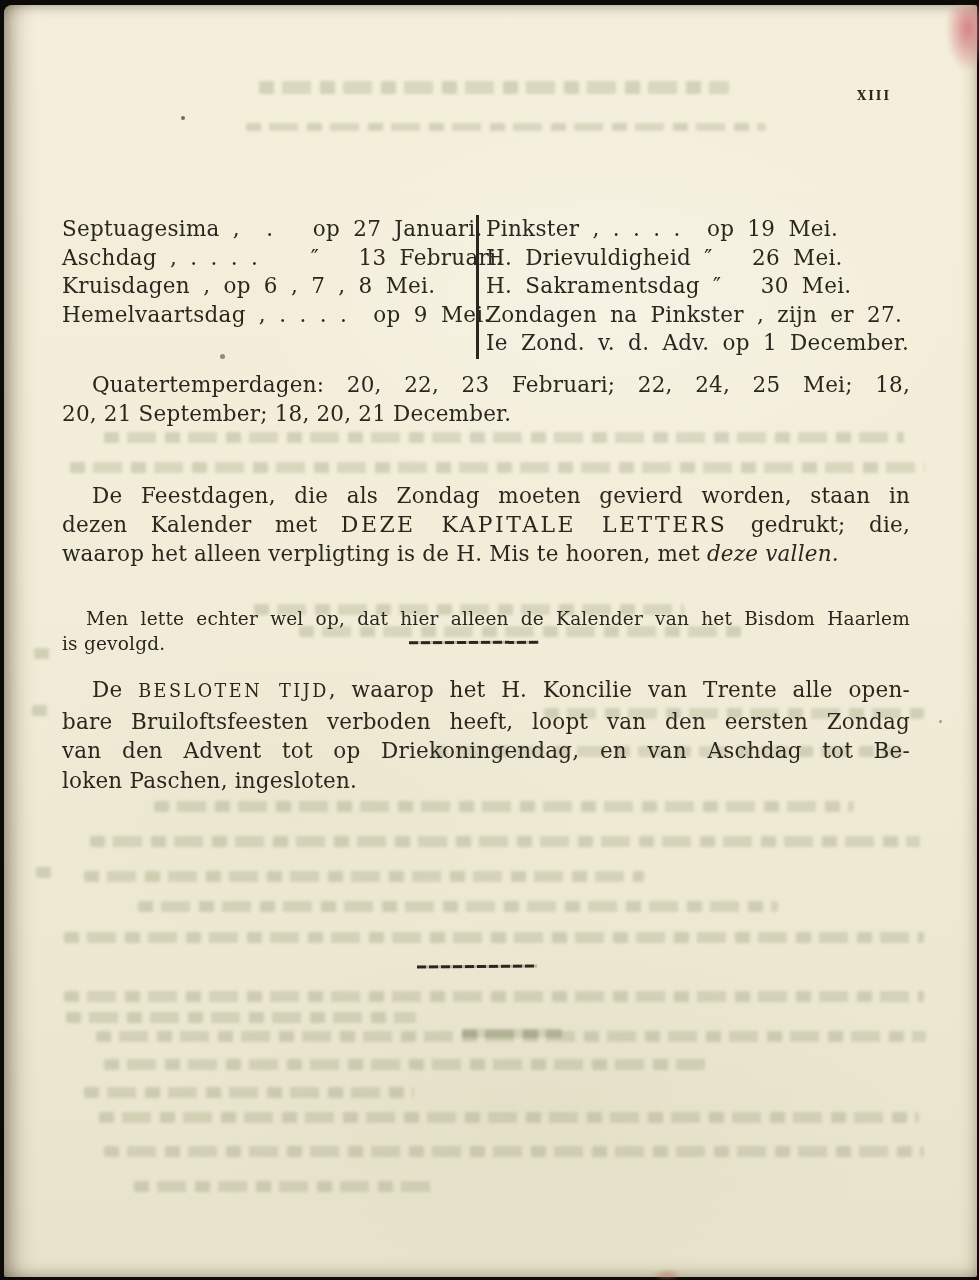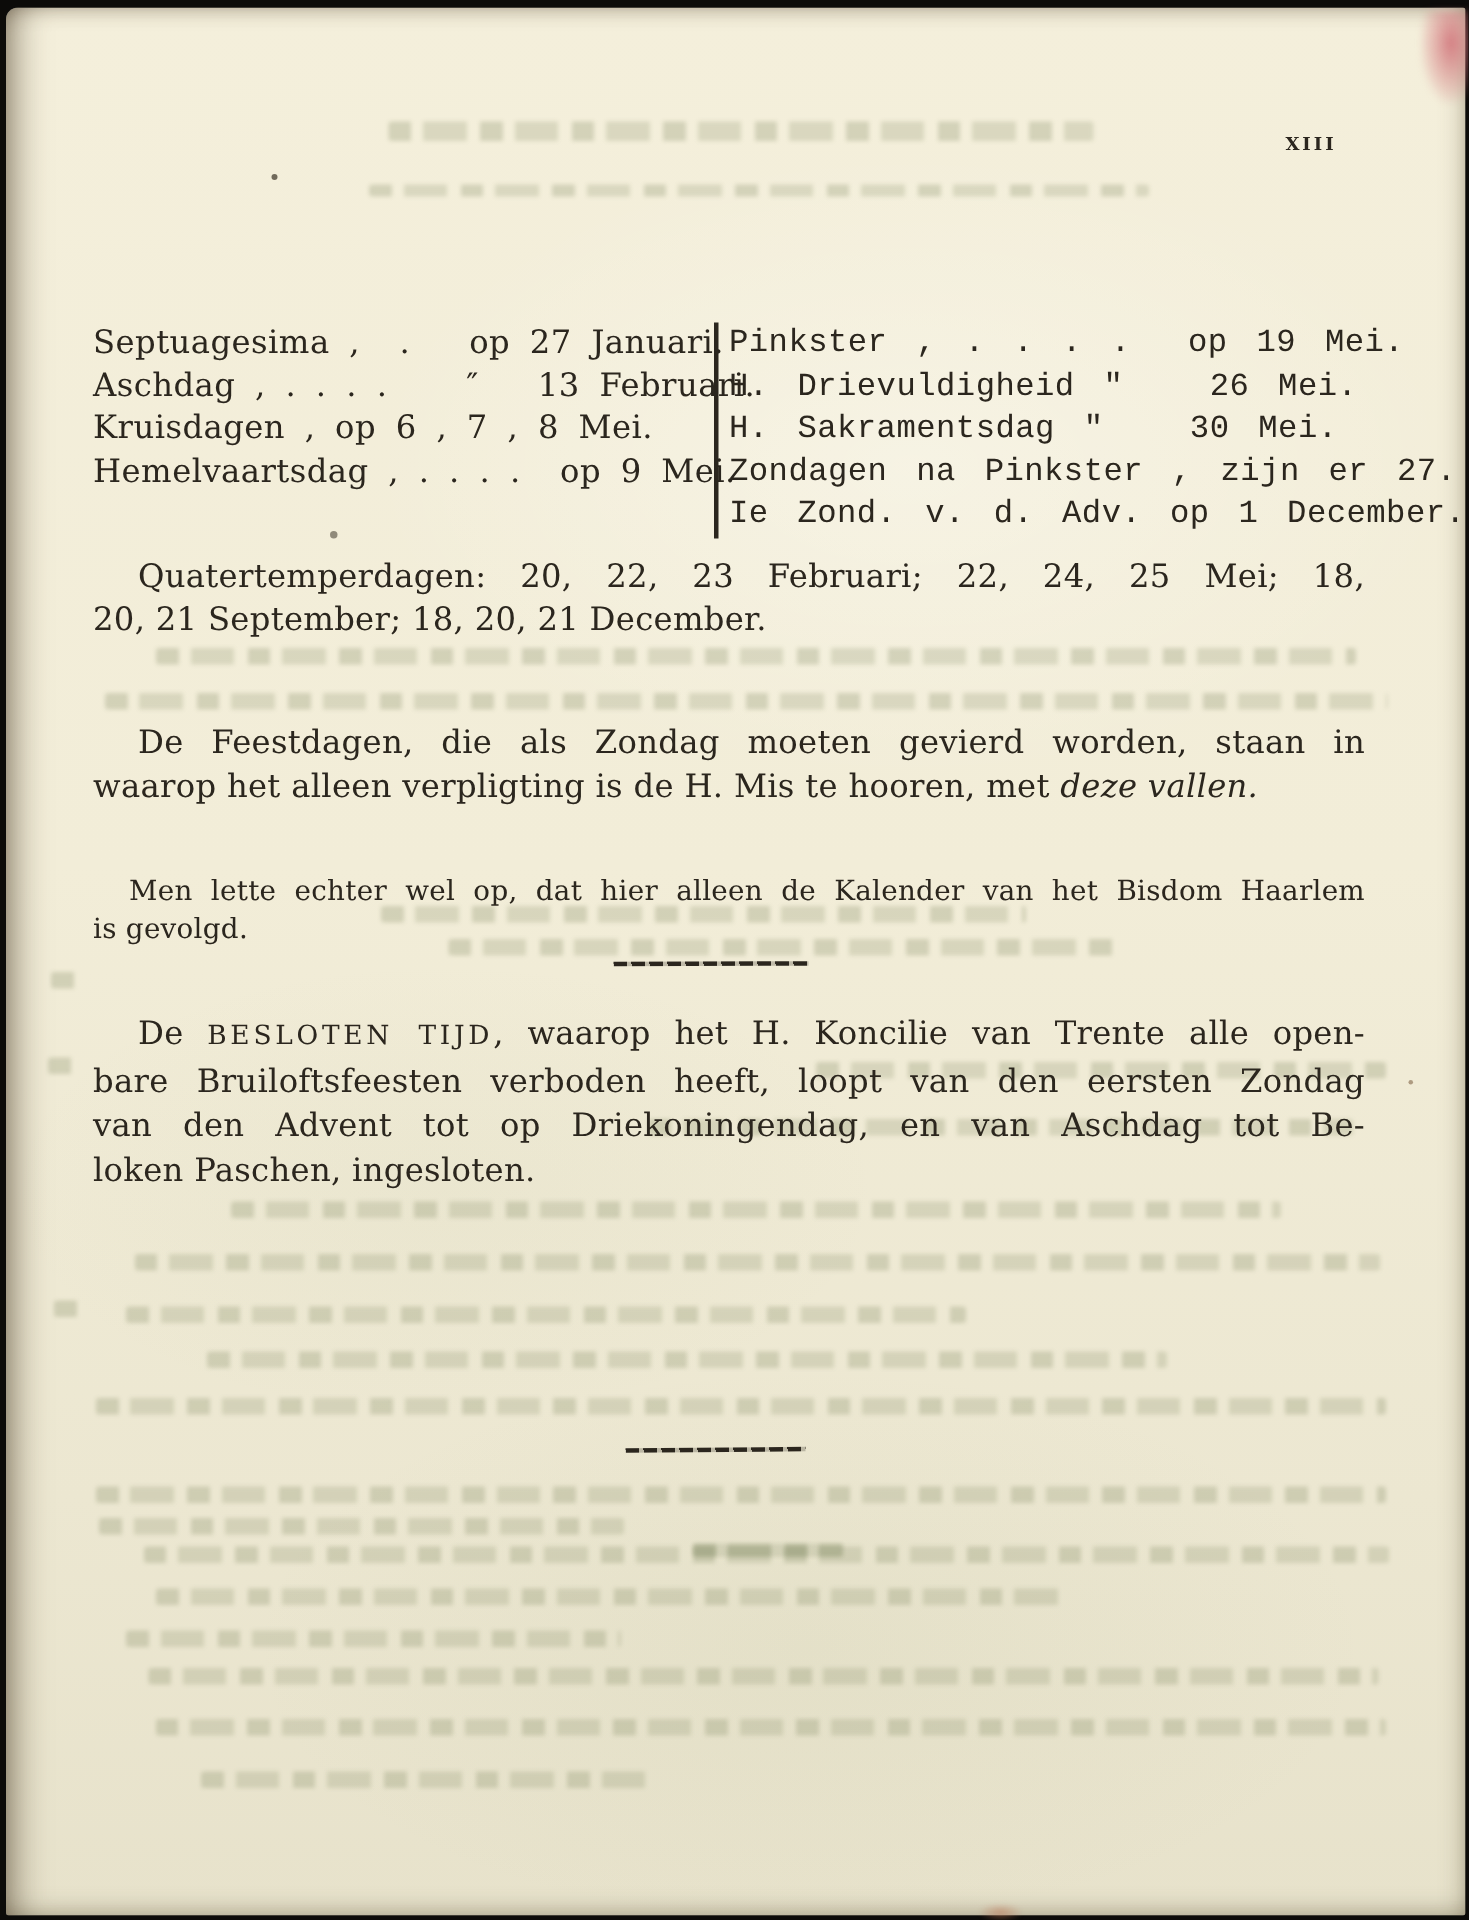--- a/index.html
+++ b/index.html
@@ -57,39 +57,39 @@
   .title-inner{
     white-space:nowrap;font-size:34px;font-weight:bold;letter-spacing:0px;
     transform:scaleX(0.84);transform-origin:center;
   }
   .feast-table{
     position:absolute;left:58px;top:210px;width:850px;height:144px;z-index:2;
     font-size:21.5px;line-height:28.6px;color:#2b261e;
   }
   .feast-col{position:absolute;top:0;bottom:0;}
   .feast-col.left{left:0;width:412px;}
-  .feast-col.right{left:424px;right:0;font-family:Liberation Mono, monospace;}
+  .feast-col.right{left:424px;right:0;}
   .feast-row{white-space:pre;word-spacing:6px;letter-spacing:0.3px;}
   .vrule{
     position:absolute;left:414px;top:0px;height:144px;width:2.5px;
     background:#2b261e;
   }
 
   .para{position:absolute;left:58px;width:848px;z-index:2;color:#2b261e;}
   .line{
     font-size:21.5px;line-height:29px;letter-spacing:0.2px;
     text-align:justify;text-align-last:justify;
   }
   .line.noj{text-align-last:left;}
   .line.indent{text-indent:30px;}
   .para.quater{top:365px;}
   .para.feest{top:476px;}
   .para.note{top:578px;}
   .para.note .line{font-size:18.5px;line-height:24.5px;}
-  .para.note .line.indent{text-indent:24px;}
+  .para.note .line.indent{text-indent:24px;margin-top:24px;}
   .para.besloten{top:670px;}
   .para.besloten .line{line-height:29.5px;}
 
   .seg-caps{letter-spacing:2.5px;font-size:1.02em;}
   .seg-italic{font-style:italic;}
   .seg-sc{font-size:0.82em;letter-spacing:2.5px;}
 
   .hrule{
     position:absolute;height:3px;z-index:2;
     background:repeating-linear-gradient(90deg,#2b261e 0 9px, rgba(43,38,30,0.25) 9px 12px);
@@ -154,20 +154,21 @@
     </div>
   </div>
 
   <div class="para quater">
     <div class="line indent"><span>Quatertemperdagen: 20, 22, 23 Februari; 22, 24, 25 Mei; 18,</span></div>
     <div class="line noj"><span>20, 21 September; 18, 20, 21 December.</span></div>
   </div>
 
   <div class="para feest">
     <div class="line indent"><span>De Feestdagen, die als Zondag moeten gevierd worden, staan in</span></div>
+    <div class="line"><span>dezen Kalender met </span><span class="seg-caps">DEZE KAPITALE LETTERS</span><span> gedrukt; die,</span></div>
     <div class="line noj"><span>waarop het alleen verpligting is de H. Mis te hooren, met </span><span class="seg-italic">deze vallen.</span></div>
   </div>
 
   <div class="para note">
     <div class="line indent"><span>Men lette echter wel op, dat hier alleen de Kalender van het Bisdom Haarlem</span></div>
     <div class="line noj"><span>is gevolgd.</span></div>
   </div>
 
   <div class="hrule r1"></div>
 

